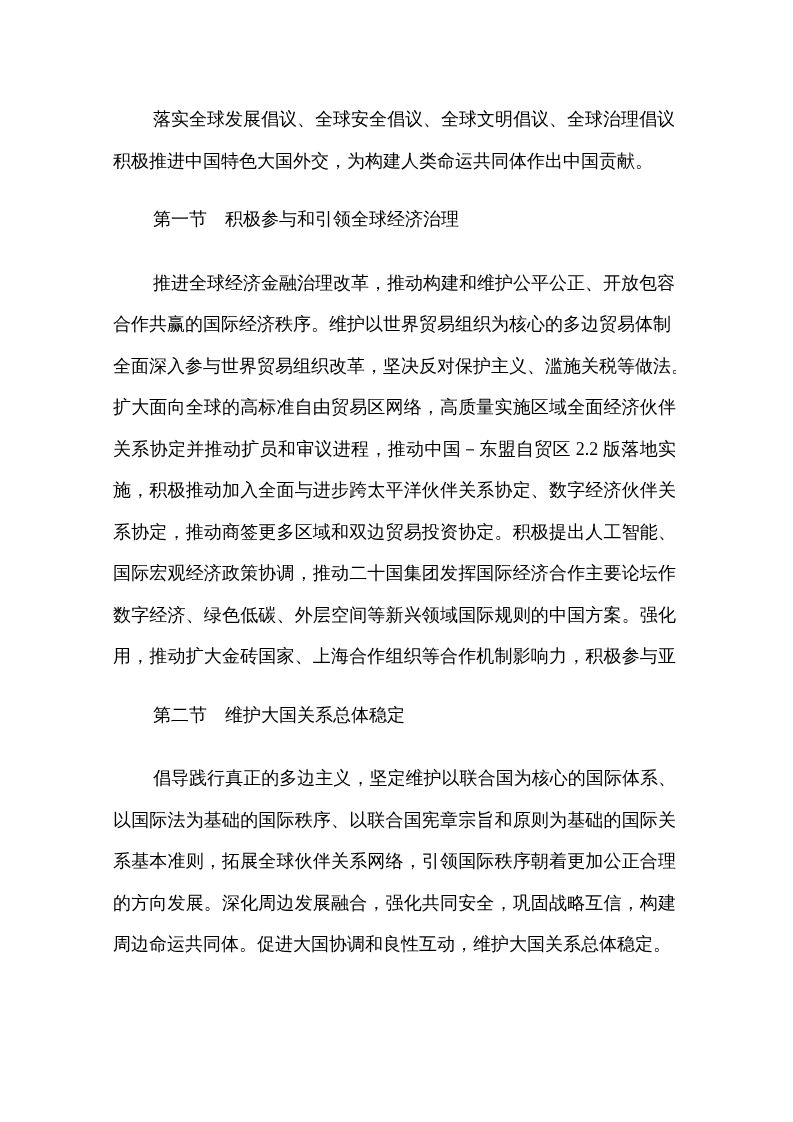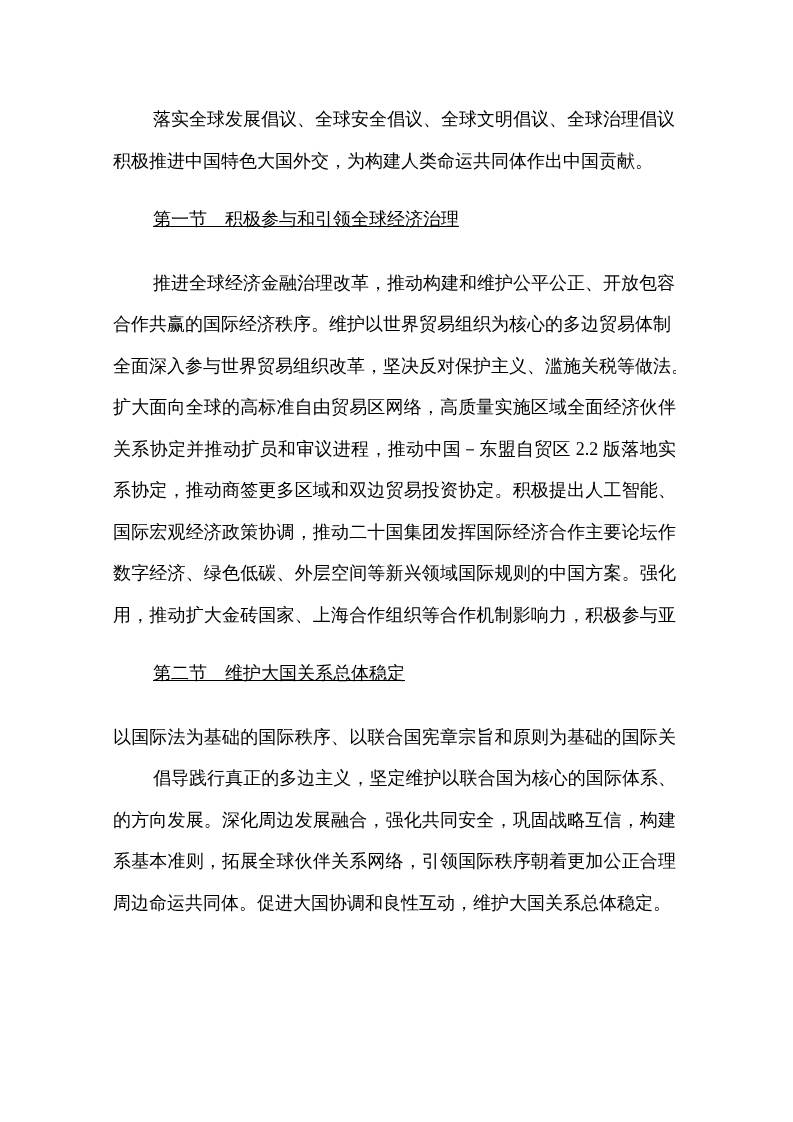--- a/index.html
+++ b/index.html
@@ -37,50 +37,50 @@
   .line.last {
     text-align: center;
     text-align-last: left;
     white-space: normal;
   }
   .heading {
     text-indent: 40px;
     text-align: left;
     margin: 17px 0 22px 0;
     white-space: nowrap;
-    text-decoration: underline;
   }
 </style>
 </head>
 <body>
 
 <div class="page">
 
   <div class="para">
     <div class="line first">落实全球发展倡议、全球安全倡议、全球文明倡议、全球治理倡议，</div>
     <div class="line last">积极推进中国特色大国外交，为构建人类命运共同体作出中国贡献。</div>
   </div>
 
   <div class="heading">第一节　积极参与和引领全球经济治理</div>
 
   <div class="para">
     <div class="line first">推进全球经济金融治理改革，推动构建和维护公平公正、开放包容、</div>
     <div class="line">合作共赢的国际经济秩序。维护以世界贸易组织为核心的多边贸易体制，</div>
     <div class="line">全面深入参与世界贸易组织改革，坚决反对保护主义、滥施关税等做法。</div>
     <div class="line">扩大面向全球的高标准自由贸易区网络，高质量实施区域全面经济伙伴</div>
     <div class="line">关系协定并推动扩员和审议进程，推动中国－东盟自贸区 2.2 版落地实</div>
+    <div class="line">施，积极推动加入全面与进步跨太平洋伙伴关系协定、数字经济伙伴关</div>
     <div class="line">系协定，推动商签更多区域和双边贸易投资协定。积极提出人工智能、</div>
     <div class="line">国际宏观经济政策协调，推动二十国集团发挥国际经济合作主要论坛作</div>
     <div class="line">数字经济、绿色低碳、外层空间等新兴领域国际规则的中国方案。强化</div>
     <div class="line">用，推动扩大金砖国家、上海合作组织等合作机制影响力，积极参与亚</div>
   </div>
 
   <div class="heading">第二节　维护大国关系总体稳定</div>
 
   <div class="para">
+    <div class="line first">倡导践行真正的多边主义，坚定维护以联合国为核心的国际体系、</div>
     <div class="line">以国际法为基础的国际秩序、以联合国宪章宗旨和原则为基础的国际关</div>
-    <div class="line first">倡导践行真正的多边主义，坚定维护以联合国为核心的国际体系、</div>
+    <div class="line">系基本准则，拓展全球伙伴关系网络，引领国际秩序朝着更加公正合理</div>
     <div class="line">的方向发展。深化周边发展融合，强化共同安全，巩固战略互信，构建</div>
-    <div class="line">系基本准则，拓展全球伙伴关系网络，引领国际秩序朝着更加公正合理</div>
     <div class="line last">周边命运共同体。促进大国协调和良性互动，维护大国关系总体稳定。</div>
   </div>
 
 </div>
 
 </body></html>

